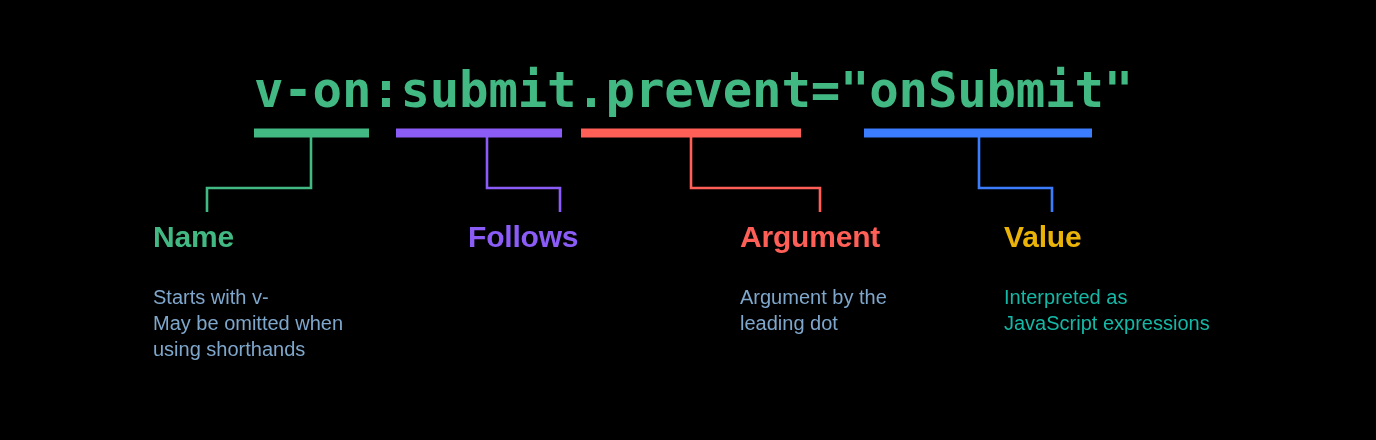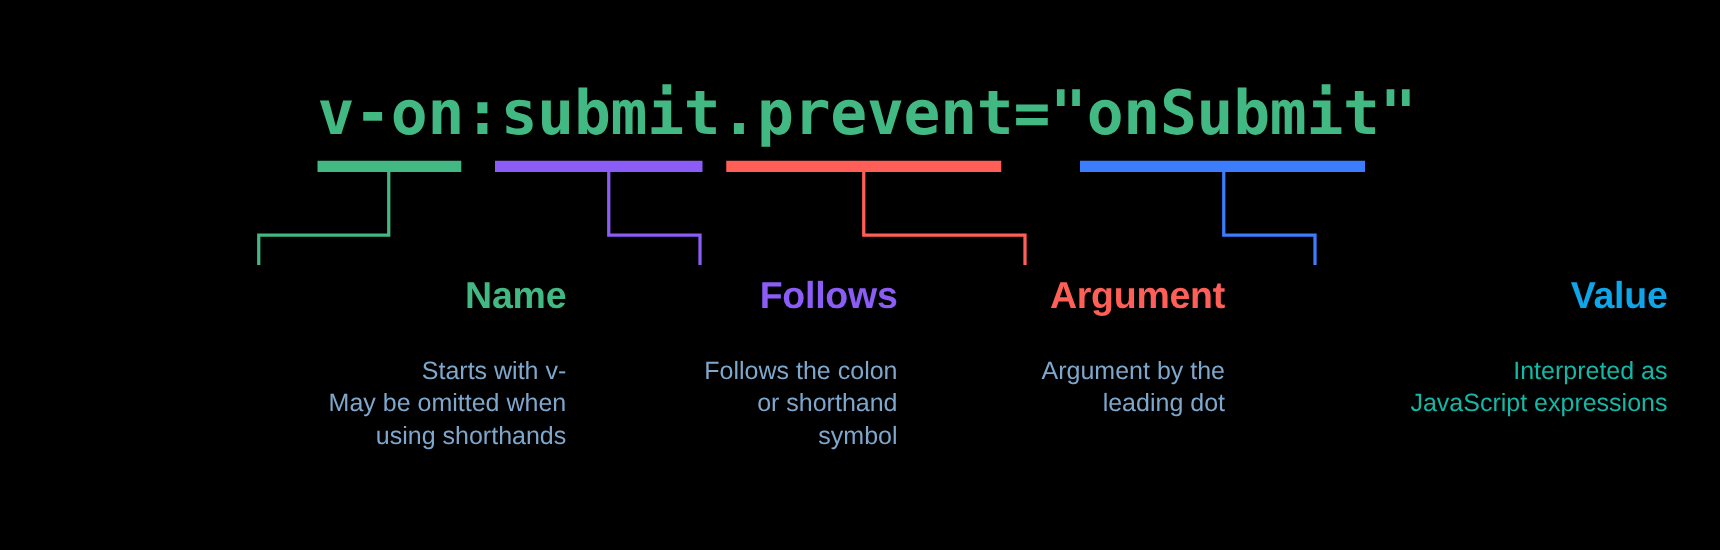--- a/index.html
+++ b/index.html
@@ -48,21 +48,20 @@
     pointer-events: none;
   }
 
   .seg-bar { stroke-width: 9; stroke-linecap: butt; }
   .seg-line { stroke-width: 2.6; fill: none; stroke-linecap: butt; stroke-linejoin: miter; }
 
   
   .label-col {
     position: absolute;
     top: 218px;
-    text-align: right;
   }
 
   .label-title {
     font-size: 30px;
     line-height: 38px;
     font-weight: 700;
     letter-spacing: -0.2px;
     white-space: nowrap;
   }
 
@@ -105,30 +104,27 @@
 
   <div class="label-col" id="col-name">
     <div class="label-title" style="color: rgb(66, 184, 131);">Name</div>
     <div class="label-desc" style="color: rgb(127, 167, 204);">Starts with v-
 May be omitted when
 using shorthands</div>
   </div>
 
   <div class="label-col" id="col-argument">
     <div class="label-title" style="color: rgb(139, 92, 246);">Follows</div>
-    <div class="label-desc" style="color: rgb(127, 167, 204);">Follows the colon
-or shorthand
-symbol</div>
   </div>
 
   <div class="label-col" id="col-modifiers">
     <div class="label-title" style="color: rgb(255, 95, 86);">Argument</div>
     <div class="label-desc" style="color: rgb(127, 167, 204);">Argument by the
 leading dot</div>
   </div>
 
   <div class="label-col" id="col-value">
-    <div class="label-title" style="color: #0ea5e9;">Value</div>
+    <div class="label-title" style="color: #eab308;">Value</div>
     <div class="label-desc" style="color: #14b8a6;">Interpreted as
 JavaScript expressions</div>
   </div>
 
 </div>
 
 </body></html>

